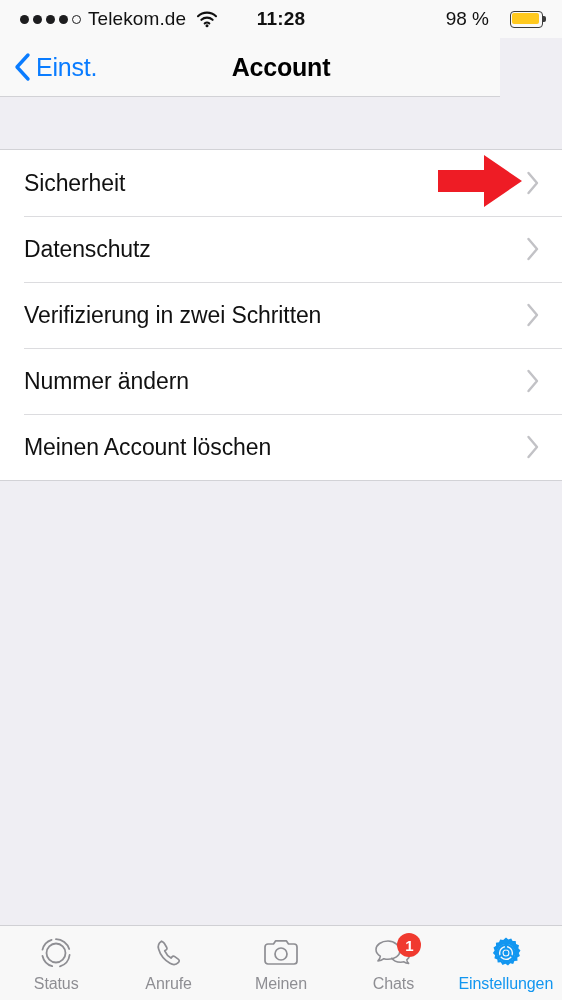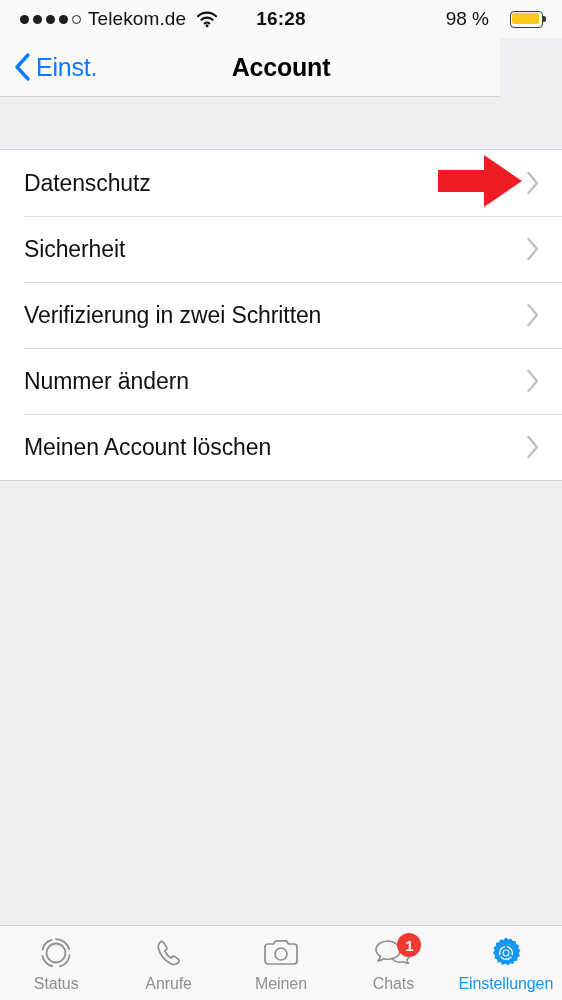--- a/index.html
+++ b/index.html
@@ -195,21 +195,21 @@
       </div>
       <span class="carrier">Telekom.de</span>
       <svg class="wifi" width="24" height="18" viewBox="0 0 24 18">
         <path d="M3 6.2 A13 13 0 0 1 21 6.2" stroke="#111" stroke-width="2.1" fill="none" stroke-linecap="round"></path>
         <path d="M6.4 9.8 A8.4 8.4 0 0 1 17.6 9.8" stroke="#111" stroke-width="2.1" fill="none" stroke-linecap="round"></path>
         <path d="M9.7 13.3 A4 4 0 0 1 14.3 13.3" stroke="#111" stroke-width="2.1" fill="none" stroke-linecap="round"></path>
         <circle cx="12" cy="15.8" r="1.5" fill="#111"></circle>
       </svg>
     </div>
     <div class="sb-center">
-      <span class="clock">16:28</span>
+      <span class="clock">11:28</span>
     </div>
     <div class="sb-right">
       <span class="batt-pct">98 %</span>
       <span class="battery">
         <span class="battery-shell"></span>
         <span class="battery-fill"></span>
         <span class="battery-cap"></span>
       </span>
     </div>
   </div>
@@ -222,28 +222,28 @@
       <span class="back-label">Einst.</span>
     </div>
     <div class="nav-title">Account</div>
   </div>
 
   <div class="content">
     <div class="section-gap"></div>
     <div class="list">
 
       <div class="row">
+        <span class="row-label">Sicherheit</span>
+        <svg class="row-chevron" width="14" height="24" viewBox="0 0 14 24">
+          <path d="M2.5 2 L11 12 L2.5 22" stroke="#C2C2C6" stroke-width="2.4" fill="none" stroke-linecap="round" stroke-linejoin="round"></path>
+        </svg>
+      </div>
+
+      <div class="row">
         <span class="row-label">Datenschutz</span>
-        <svg class="row-chevron" width="14" height="24" viewBox="0 0 14 24">
-          <path d="M2.5 2 L11 12 L2.5 22" stroke="#C2C2C6" stroke-width="2.4" fill="none" stroke-linecap="round" stroke-linejoin="round"></path>
-        </svg>
-      </div>
-
-      <div class="row">
-        <span class="row-label">Sicherheit</span>
         <svg class="row-chevron" width="14" height="24" viewBox="0 0 14 24">
           <path d="M2.5 2 L11 12 L2.5 22" stroke="#C2C2C6" stroke-width="2.4" fill="none" stroke-linecap="round" stroke-linejoin="round"></path>
         </svg>
       </div>
 
       <div class="row">
         <span class="row-label">Verifizierung in zwei Schritten</span>
         <svg class="row-chevron" width="14" height="24" viewBox="0 0 14 24">
           <path d="M2.5 2 L11 12 L2.5 22" stroke="#C2C2C6" stroke-width="2.4" fill="none" stroke-linecap="round" stroke-linejoin="round"></path>
         </svg>

